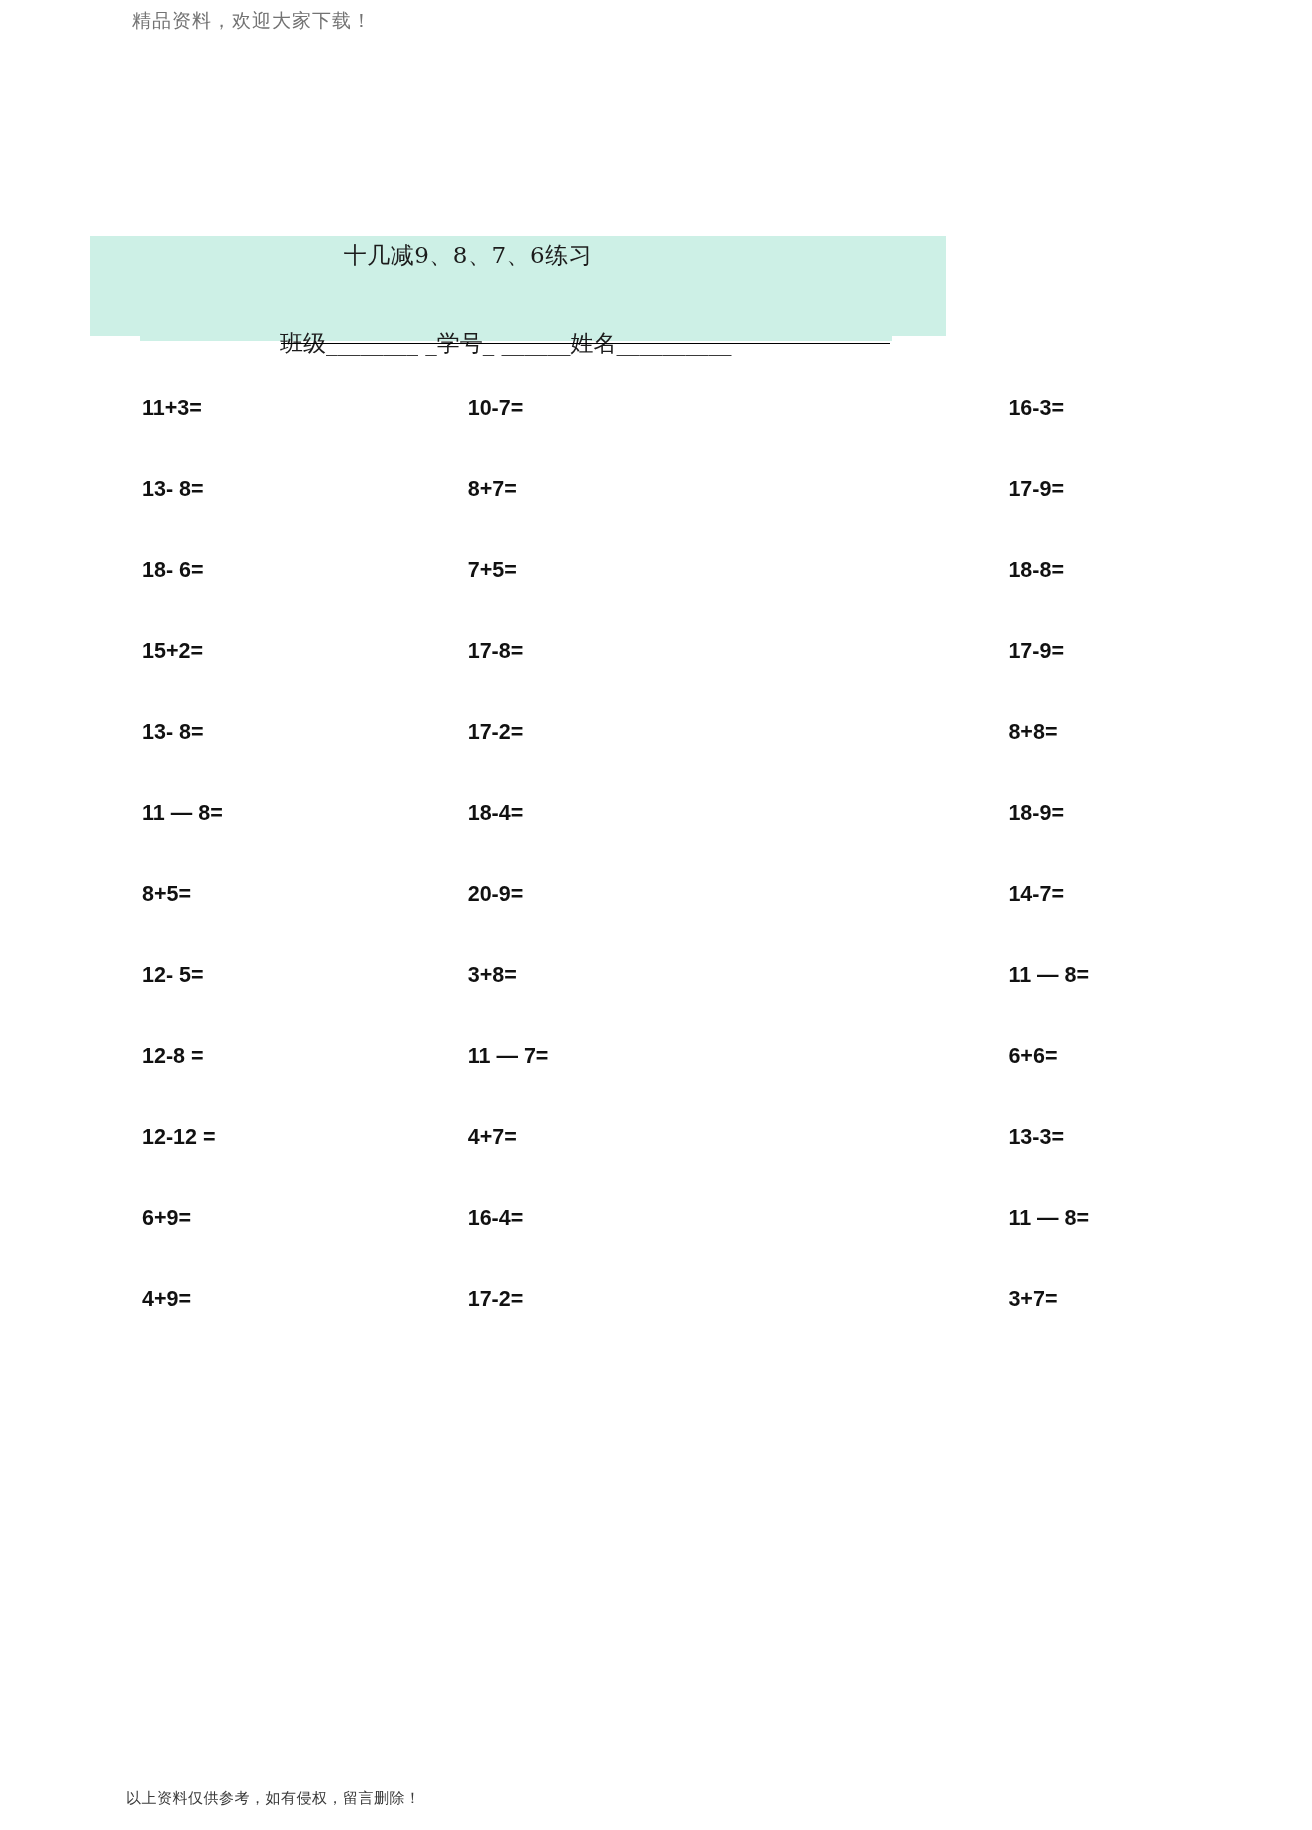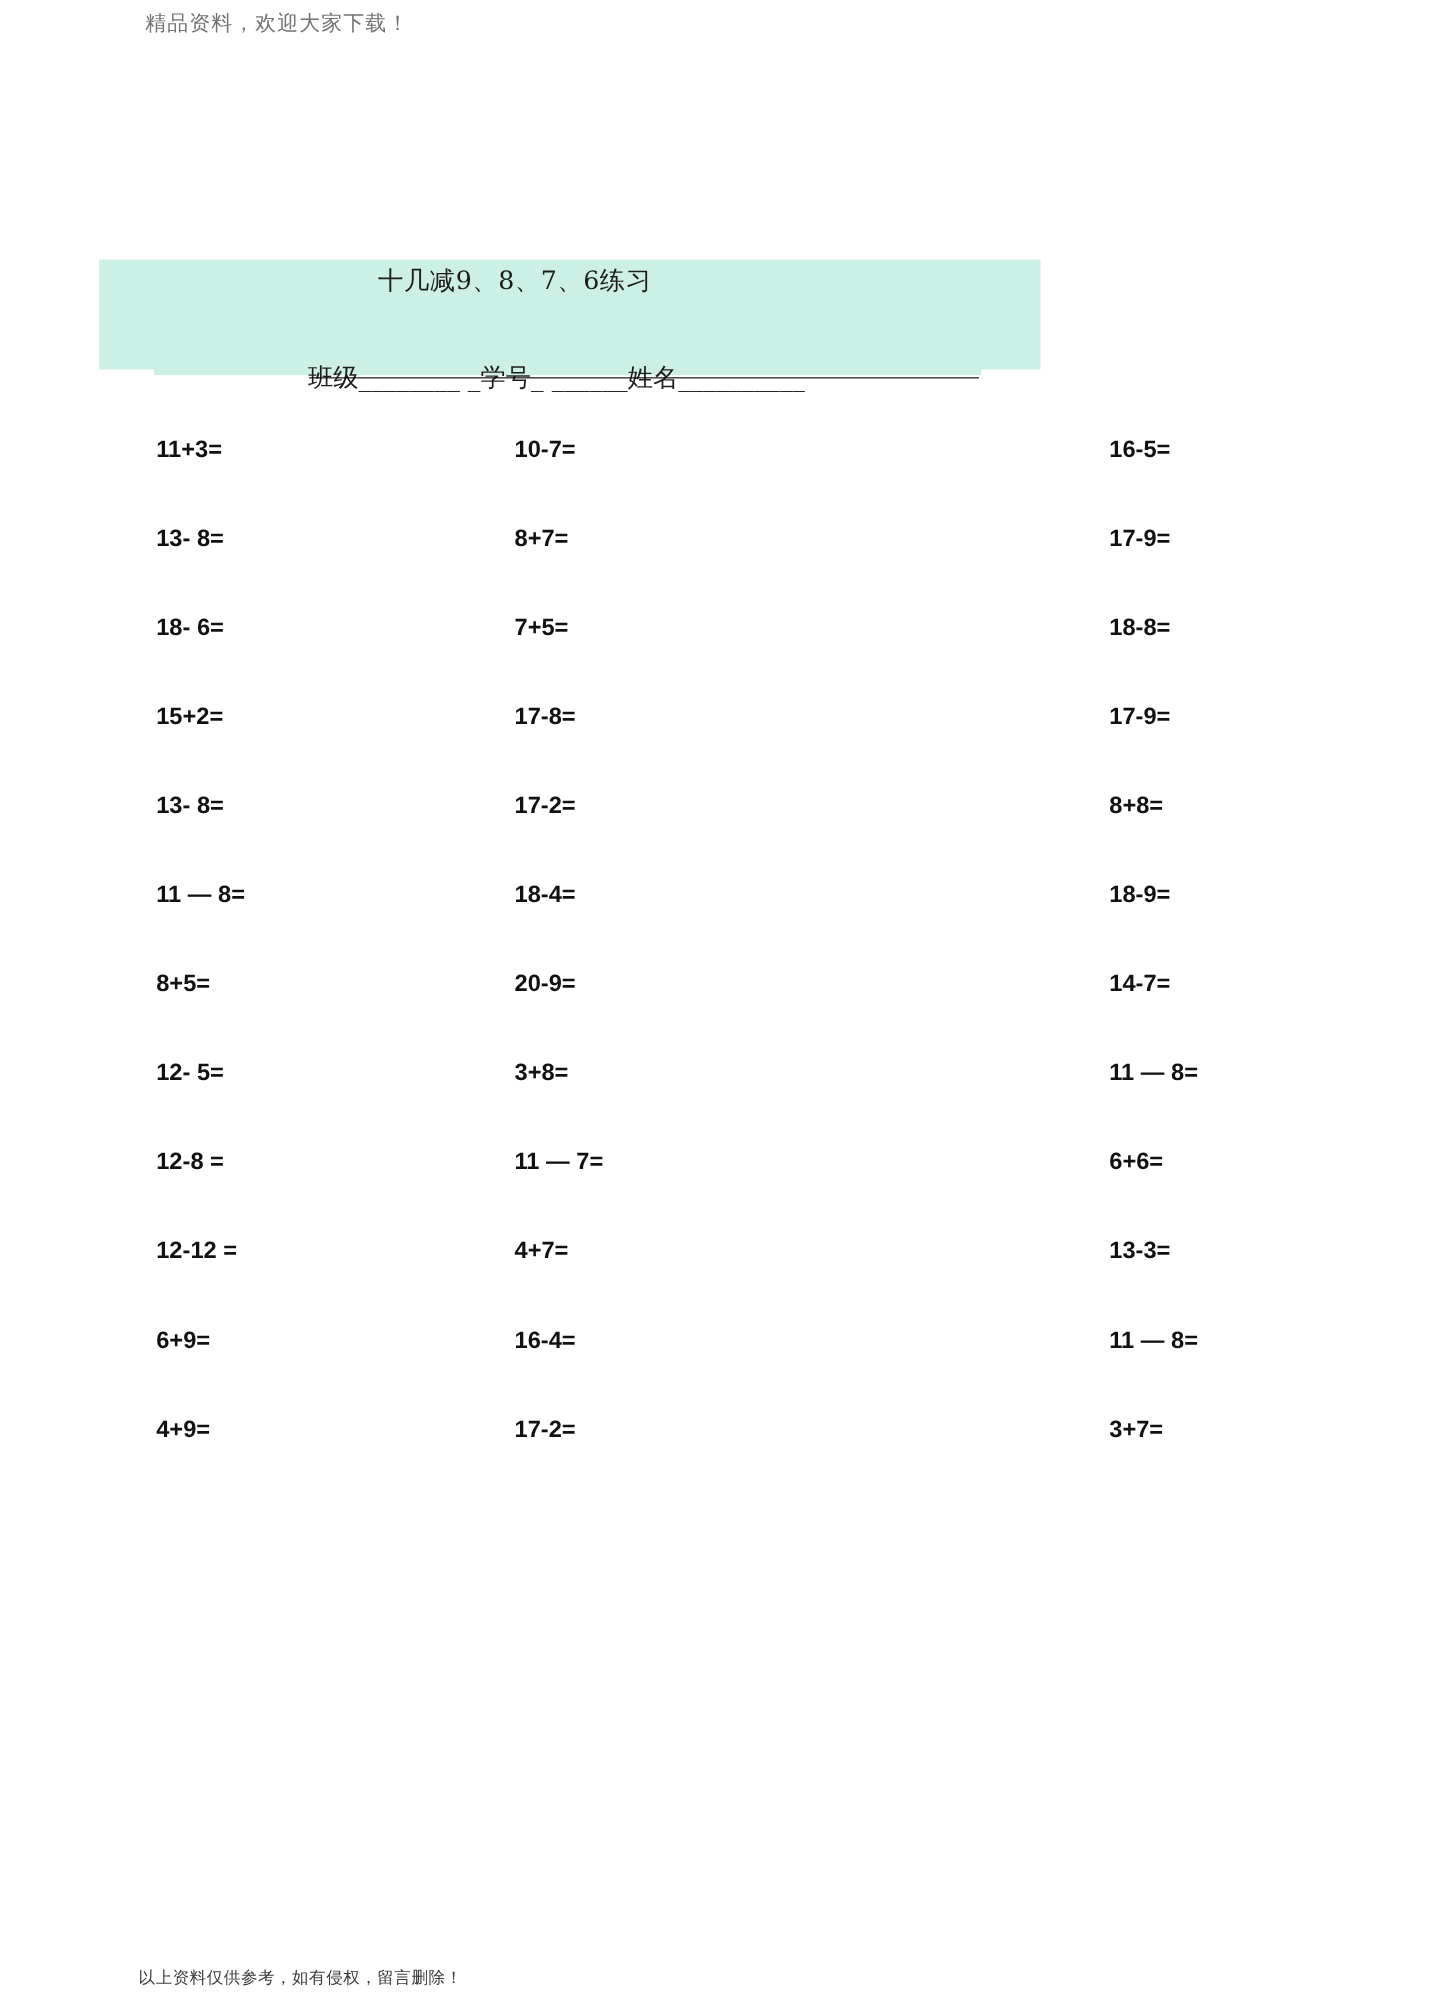--- a/index.html
+++ b/index.html
@@ -126,21 +126,21 @@
 <div class="header-band-lower"></div>
 
 <div class="worksheet-title">十几减9、8、7、6练习</div>
 
 <div class="info-line">班级________  _学号_ ______姓名__________</div>
 <div class="info-rule"></div>
 
 <div class="problems" id="problems-grid">
     <div class="cell c0">11+3=</div>
     <div class="cell c1">10-7=</div>
-    <div class="cell c2">16-5=</div>
+    <div class="cell c2">16-3=</div>
     <div class="cell c3">18-7 =</div>
     <div class="cell c0">13- 8=</div>
     <div class="cell c1">8+7=</div>
     <div class="cell c2">17-9=</div>
     <div class="cell c3">12+8=</div>
     <div class="cell c0">18- 6=</div>
     <div class="cell c1">7+5=</div>
     <div class="cell c2">18-8=</div>
     <div class="cell c3">4+13=</div>
     <div class="cell c0">15+2=</div>

